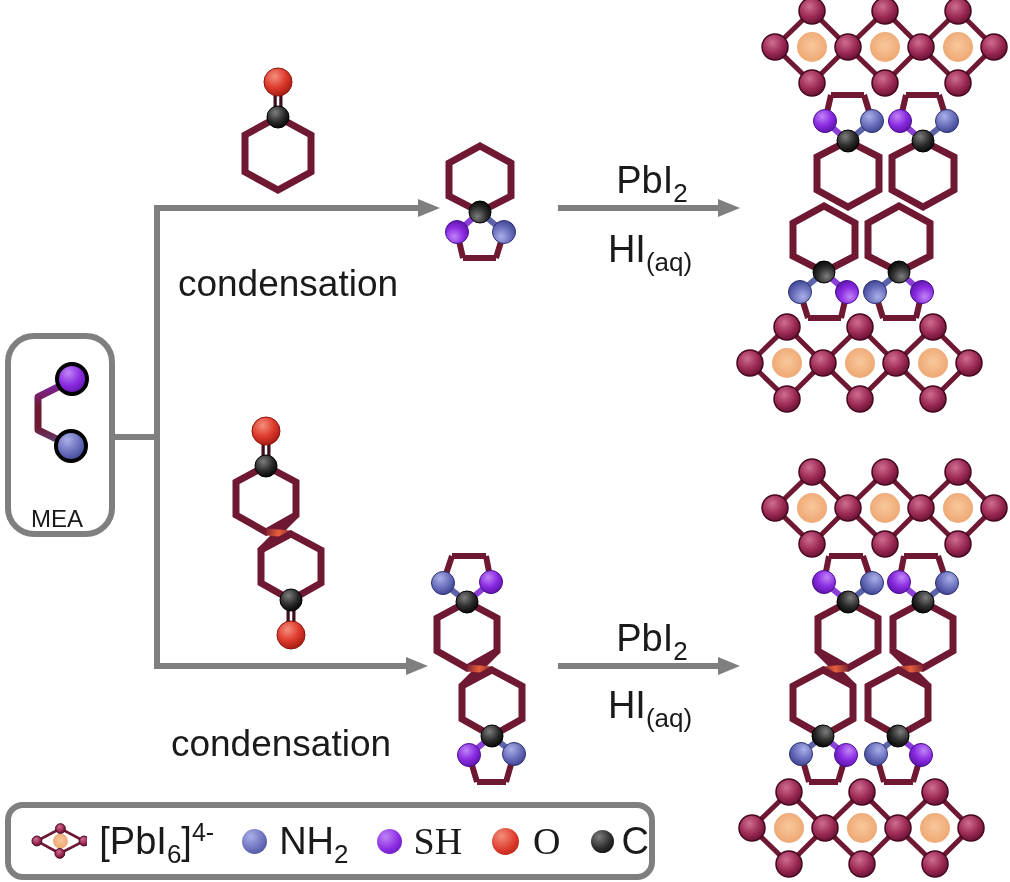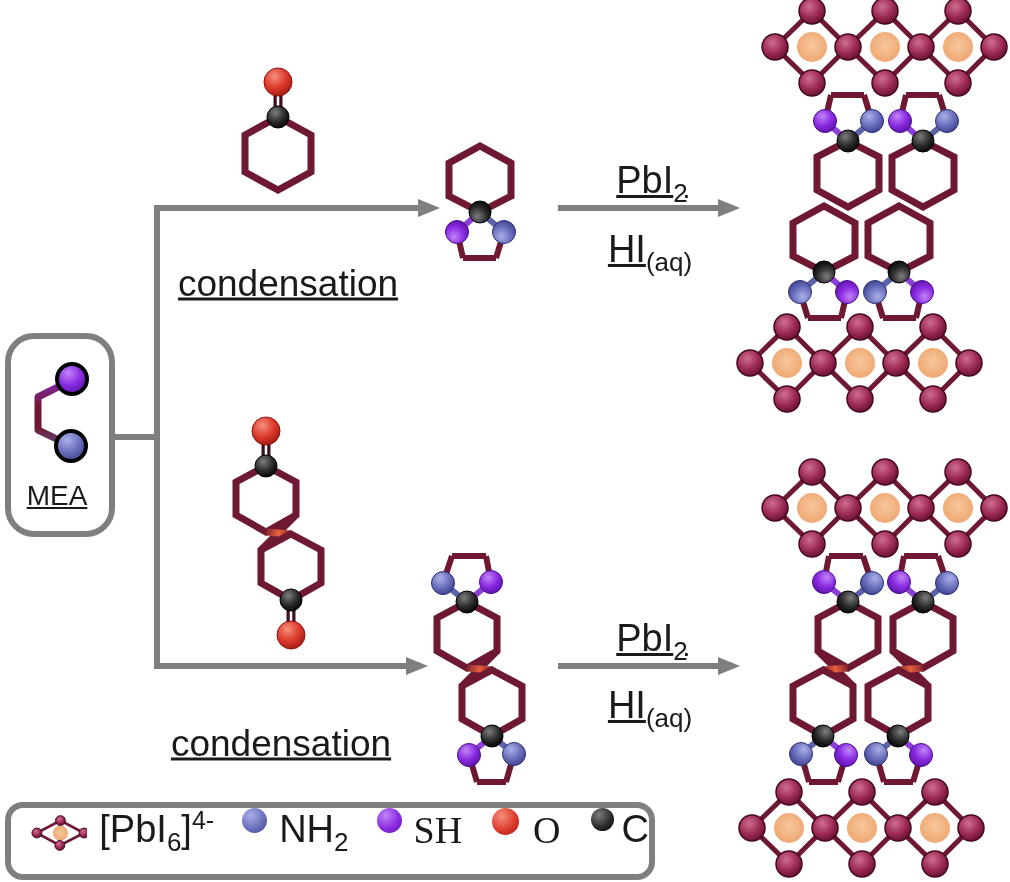--- a/index.html
+++ b/index.html
@@ -10,31 +10,31 @@
     --ctoN:#5d63a8;
   }
   html,body{margin:0;padding:0;background:#ffffff;}
   #canvas{
     position:relative;width:1010px;height:882px;background:#ffffff;
     font-family:"Liberation Sans", sans-serif;color:var(--ink);overflow:hidden;
   }
   #art{position:absolute;left:0;top:0;}
   .lbl{
     position:absolute;transform:translate(-50%,-50%);
-    white-space:nowrap;color:var(--ink);line-height:1;text-decoration:underline;
+    white-space:nowrap;color:var(--ink);line-height:1;
   }
   .lbl-condensation{font-size:37px;margin-top:40px;}
   .lbl-reagent{font-size:38px;}
   .lbl-reagent sub{font-size:26px;vertical-align:-9px;line-height:0;}
-  .lbl-mea{font-size:28px;}
+  .lbl-mea{font-size:24px;margin-top:23px;}
   
   #legend{
     position:absolute;left:5px;top:802px;width:650px;height:78px;
     box-sizing:border-box;border:6px solid var(--gray);border-radius:18px;
-    display:flex;padding-left:20px;background:#fff;
+    display:flex;align-items:center;padding-left:20px;background:#fff;
     font-size:38px;color:var(--ink);
   }
   #legend .t sub{font-size:26px;vertical-align:-9px;line-height:0;}
   #legend .t sup{font-size:25px;vertical-align:13px;line-height:0;}
   .dot{border-radius:50%;display:inline-block;flex:0 0 auto;}
   .dot-n{width:25px;height:25px;background:radial-gradient(circle at 35% 30%,#aab0e8,#6b70bd 55%,#3d4290 100%);}
   .dot-s{width:25px;height:25px;background:radial-gradient(circle at 35% 30%,#c084f5,#8a2be2 55%,#5a14a5 100%);}
   .dot-o{width:27px;height:27px;background:radial-gradient(circle at 35% 30%,#f58f7c,#dd3a2c 55%,#a01a10 100%);}
   .dot-c{width:23px;height:23px;background:radial-gradient(circle at 35% 30%,#7d7d7d,#2b2b2b 55%,#000 100%);}
   .m-r8{margin-right:8px;} .m-r12{margin-right:12px;} .m-r14{margin-right:14px;}

